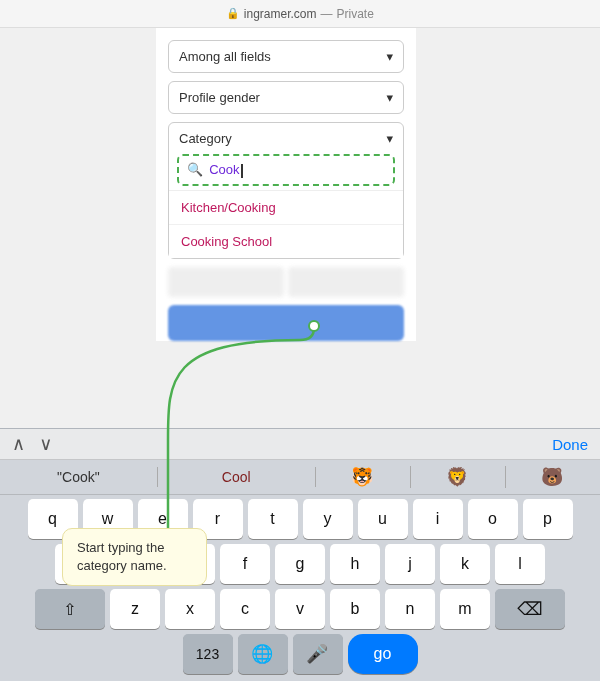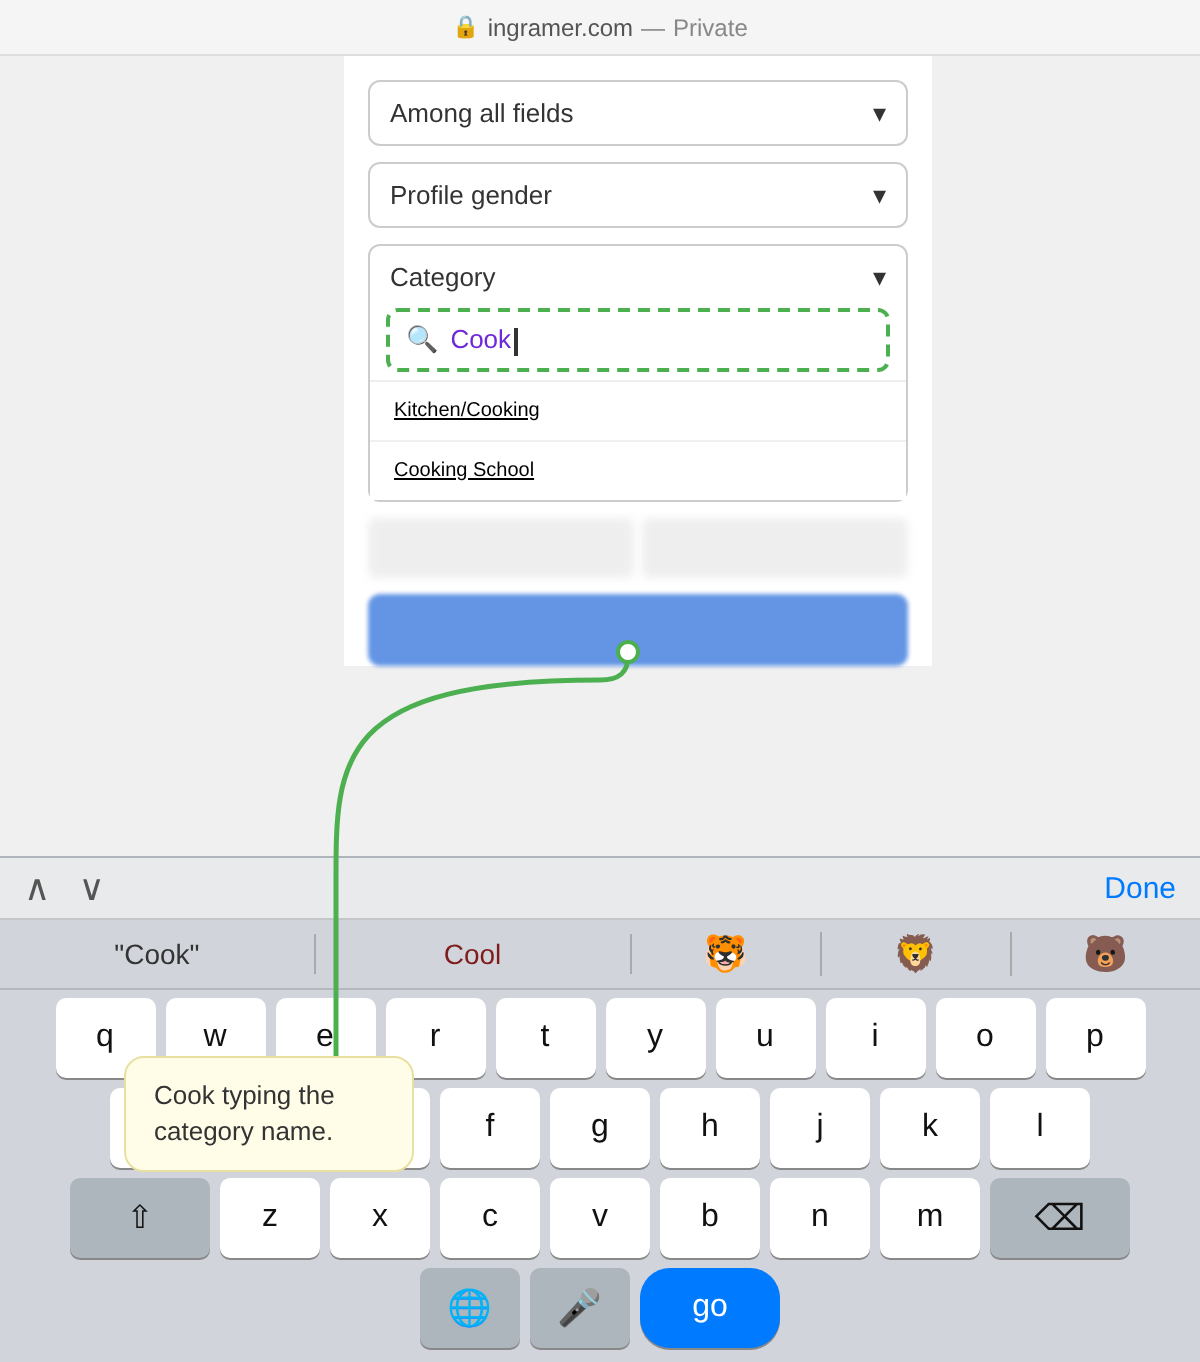--- a/index.html
+++ b/index.html
@@ -27,24 +27,24 @@
       display: flex;
       align-items: center;
       gap: 4px;
     }
     .lock-icon { color: #555; font-size: 11px; }
 
     
     .form-area {
       background: #fff;
       margin: 0 auto;
-      width: 294px;
+      width: 260px;
       position: absolute;
       top: 28px;
-      left: 172px;
+      left: 156px;
       border-radius: 0;
       padding: 12px 12px 0 12px;
     }
 
     .dropdown-row {
       display: flex;
       align-items: center;
       justify-content: space-between;
       border: 1px solid #ccc;
       border-radius: 6px;
@@ -112,25 +112,24 @@
       vertical-align: middle;
     }
 
     
     .suggestion-list {
       background: #fff;
       border-top: 1px solid #eee;
     }
     .suggestion-item {
       padding: 9px 12px;
-      font-size: 10px;
-      color: #000000;
+      font-size: 13px;
+      color: #be185d;
       border-bottom: 1px solid #f0f0f0;
       cursor: pointer;
-      text-decoration: underline;
     }
     .suggestion-item:last-child {
       border-bottom: none;
     }
 
     
     .uploads-row {
       display: flex;
       margin-bottom: 8px;
       gap: 4px;
@@ -354,21 +353,21 @@
   <div class="uploads-row">
     <div class="upload-box"></div>
     <div class="upload-box"></div>
   </div>
 
   <div class="blue-btn"></div>
 
 </div>
 
 <div class="tooltip">
-  <span>Cook typing the category name.</span>
+  <span>Start typing the category name.</span>
 </div>
 
 <svg class="connector-svg">
 
   <path d="M 168 556 C 168 556 168 500 168 440 C 168 380 168 340 300 340 C 310 340 314 336 314 328" stroke="#4caf50" stroke-width="2.5" fill="none" stroke-linecap="round"></path>
 </svg>
 
 <div class="dot" style="left:308px; top:320px;"></div>
 
 <div class="dot" style="left:162px; top:550px;"></div>
@@ -428,19 +427,20 @@
       <div class="key">v</div>
       <div class="key">b</div>
       <div class="key">n</div>
       <div class="key">m</div>
       <div class="key dark wide">
           <span class="backspace-icon">⌫</span>
         </div>
     </div>
 
     <div class="key-row">
+      <div class="key dark num-key">123</div>
       <div class="key dark" style="font-size:18px;">🌐</div>
       <div class="key dark" style="font-size:18px;">🎤</div>
       <div class="key blue">go</div>
     </div>
 
   </div>
 </div>
 
 </body></html>

